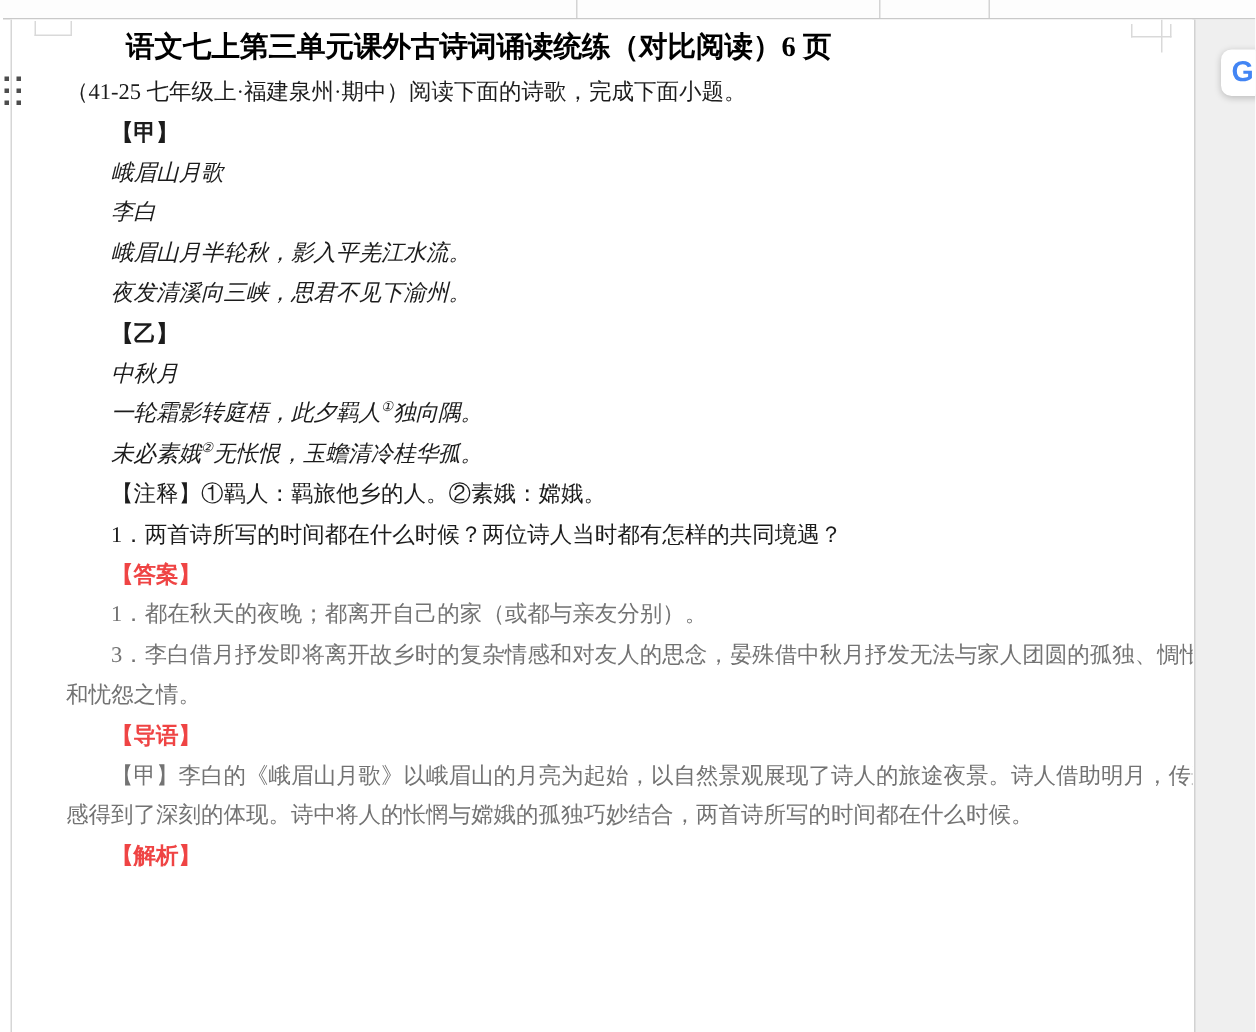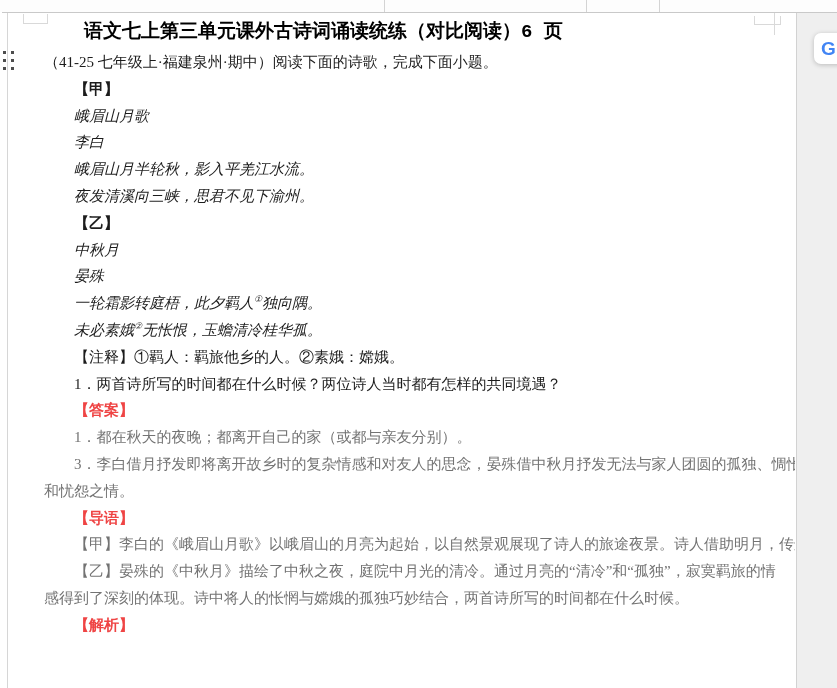--- a/index.html
+++ b/index.html
@@ -33,21 +33,21 @@
   .gcard{position:absolute;left:814px;top:33px;width:34px;height:31px;background:#ffffff;
          border-radius:7px;box-shadow:0 1px 5px rgba(0,0,0,.22);cursor:pointer;
          display:flex;align-items:center;}
   .gcard .g{font-family:"Liberation Sans",sans-serif;font-weight:bold;font-size:19px;
             color:#4285f4;padding-left:7px;}
 
   
   .content{position:absolute;left:36px;top:2px;width:752px;}
   .line{white-space:nowrap;line-height:26.8px;font-size:15px;color:#1c1c1c;}
   .line.ind{padding-left:30px;}
-  .t-title{font-family:Liberation Mono, monospace;font-weight:bold;font-size:19px;
+  .t-title{font-family:Liberation Serif, serif;font-weight:bold;font-size:19px;
            line-height:34px;color:#000;padding-left:40px;}
   .t-label{font-weight:bold;}
   .t-poem{font-style:italic;}
   .t-red{color:#737373;}
   .t-red_label{color:#ef4444;font-weight:bold;}
   sup{font-size:9px;vertical-align:super;line-height:0;}
 </style>
 </head>
 <body>
 
@@ -67,32 +67,30 @@
     <div class="content">
         <div class="line t-title">语文七上第三单元课外古诗词诵读统练（对比阅读）6 页</div>
         <div class="line t-meta">（41-25 七年级上·福建泉州·期中）阅读下面的诗歌，完成下面小题。</div>
         <div class="line t-label ind">【甲】</div>
         <div class="line t-poem ind">峨眉山月歌</div>
         <div class="line t-poem ind">李白</div>
         <div class="line t-poem ind">峨眉山月半轮秋，影入平羌江水流。</div>
         <div class="line t-poem ind">夜发清溪向三峡，思君不见下渝州。</div>
         <div class="line t-label ind">【乙】</div>
         <div class="line t-poem ind">中秋月</div>
-        <div class="line t-poem ind">晏殊</div>
         <div class="line t-poem ind">一轮霜影转庭梧，此夕羁人<sup>①</sup>独向隅。</div>
         <div class="line t-poem ind">未必素娥<sup>②</sup>无怅恨，玉蟾清冷桂华孤。</div>
         <div class="line t-note ind">【注释】①羁人：羁旅他乡的人。②素娥：嫦娥。</div>
         <div class="line t-question ind">1．两首诗所写的时间都在什么时候？两位诗人当时都有怎样的共同境遇？</div>
         <div class="line t-red_label ind">【答案】</div>
         <div class="line t-red ind">1．都在秋天的夜晚；都离开自己的家（或都与亲友分别）。</div>
         <div class="line t-red ind">3．李白借月抒发即将离开故乡时的复杂情感和对友人的思念，晏殊借中秋月抒发无法与家人团圆的孤独、惆怅</div>
         <div class="line t-red">和忧怨之情。</div>
         <div class="line t-red_label ind">【导语】</div>
         <div class="line t-red ind">【甲】李白的《峨眉山月歌》以峨眉山的月亮为起始，以自然景观展现了诗人的旅途夜景。诗人借助明月，传递</div>
-        <div class="line t-red ind">【乙】晏殊的《中秋月》描绘了中秋之夜，庭院中月光的清冷。通过月亮的“清冷”和“孤独”，寂寞羁旅的情</div>
         <div class="line t-red">感得到了深刻的体现。诗中将人的怅惘与嫦娥的孤独巧妙结合，两首诗所写的时间都在什么时候。</div>
         <div class="line t-red_label ind">【解析】</div>
       </div>
   </div>
 
   <div class="gutter"></div>
 
   <div class="grip" title="">
     <i></i>
       <i></i>

